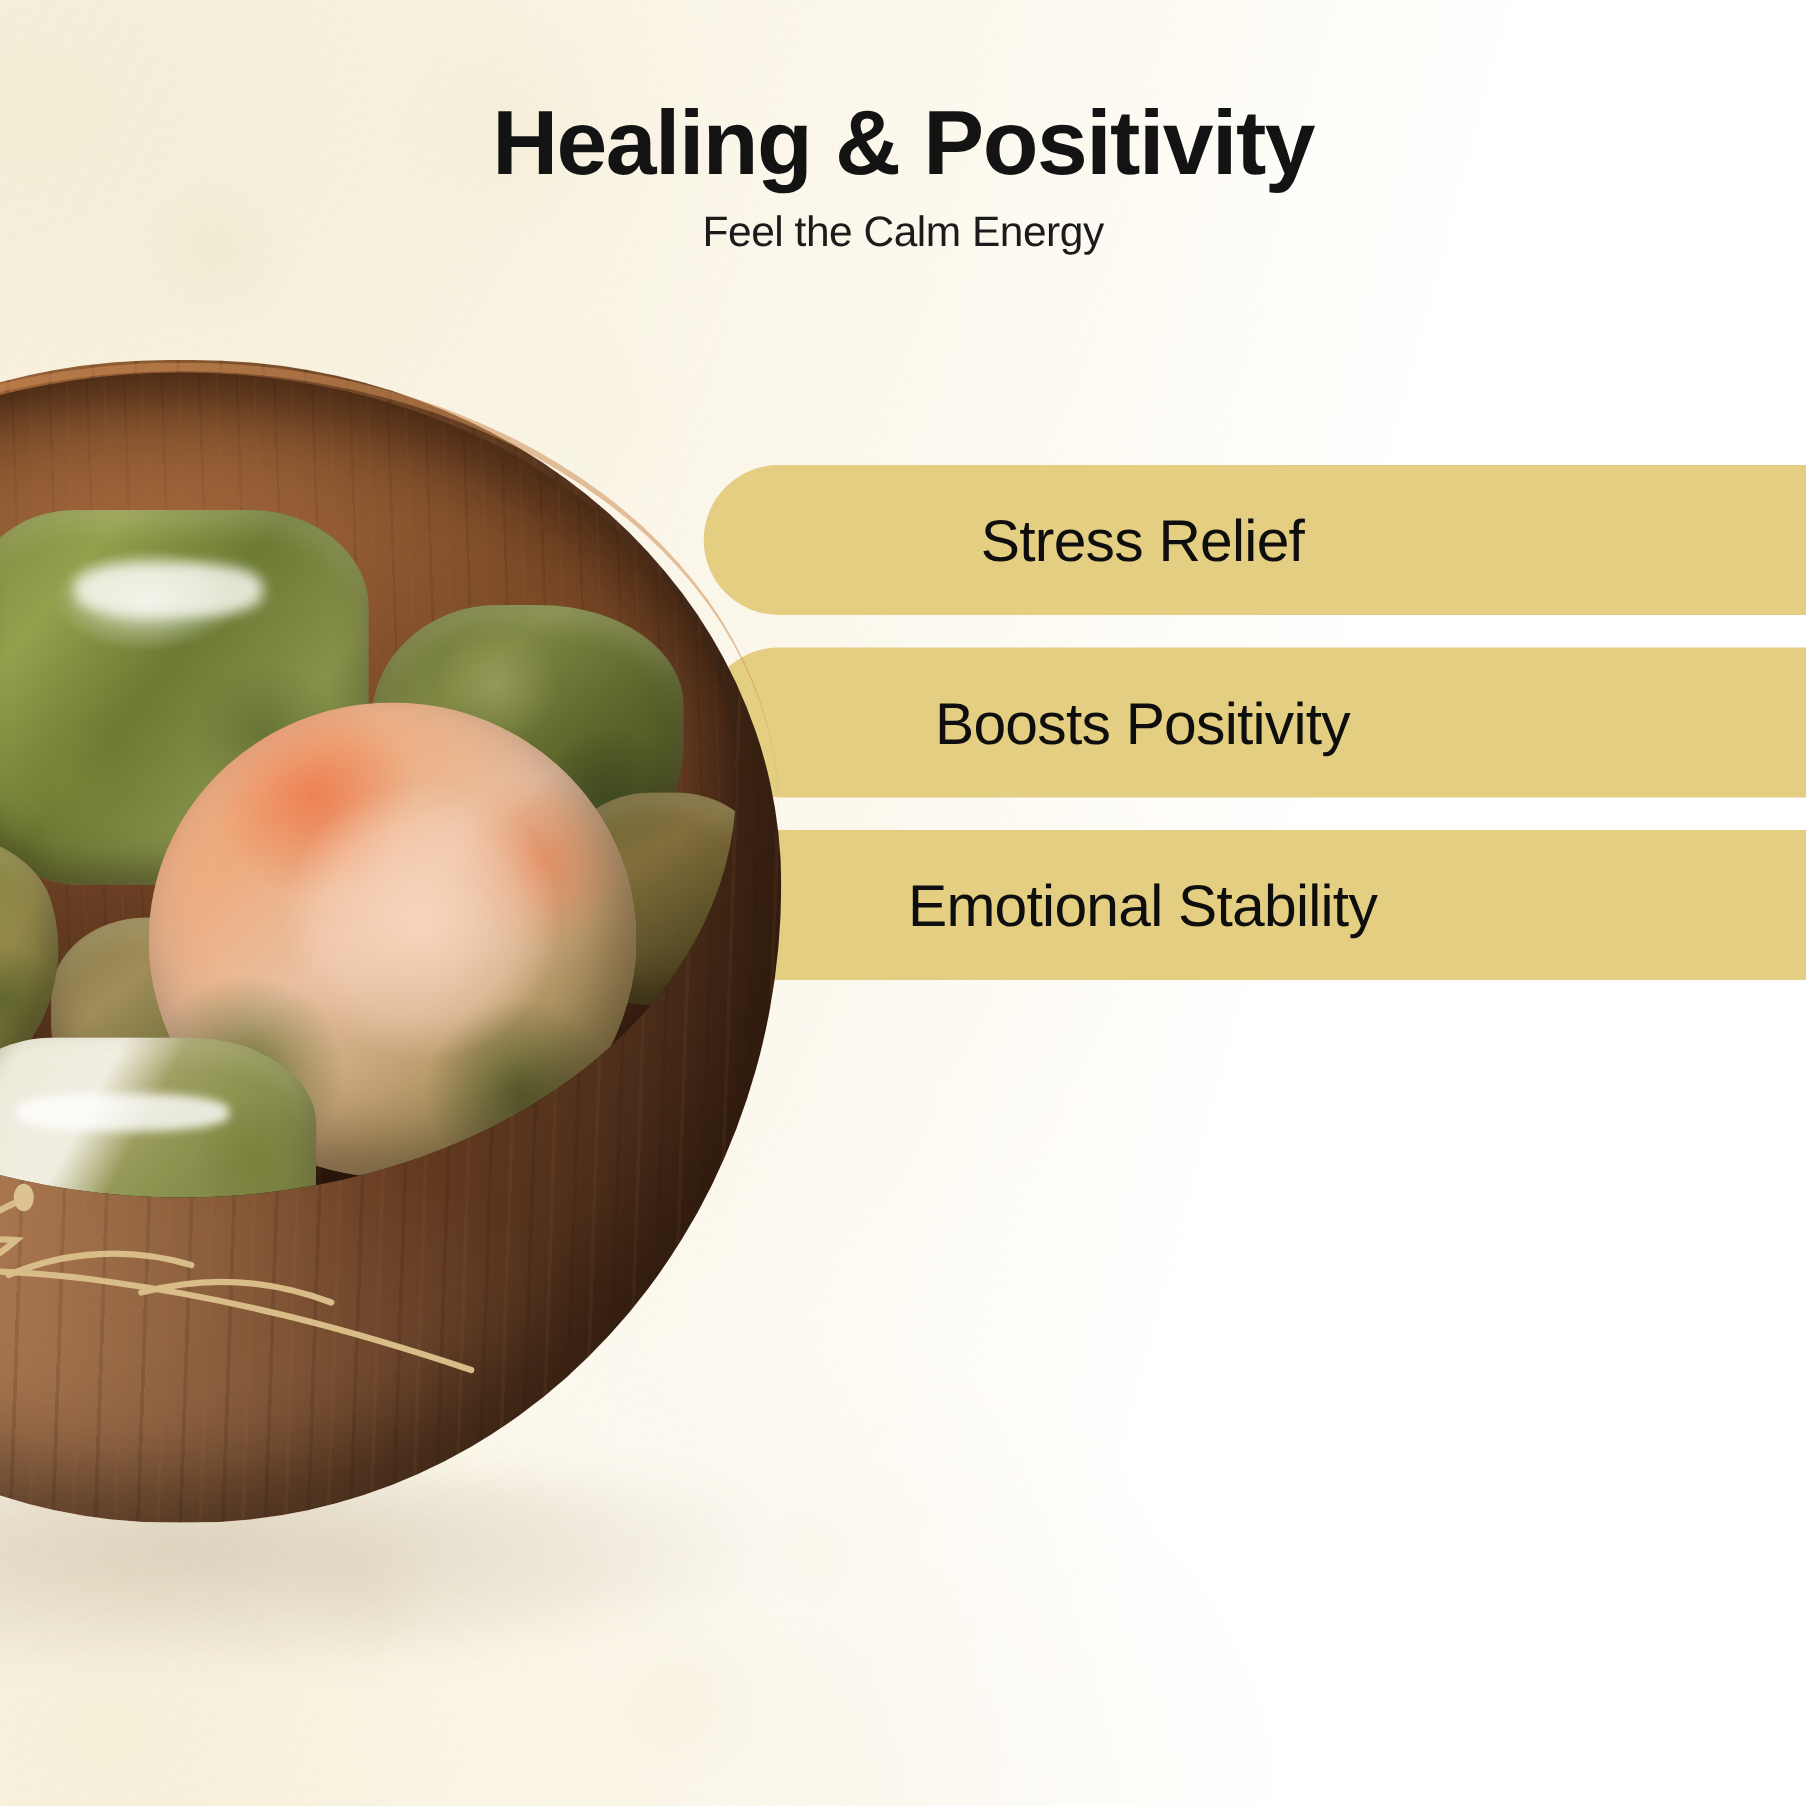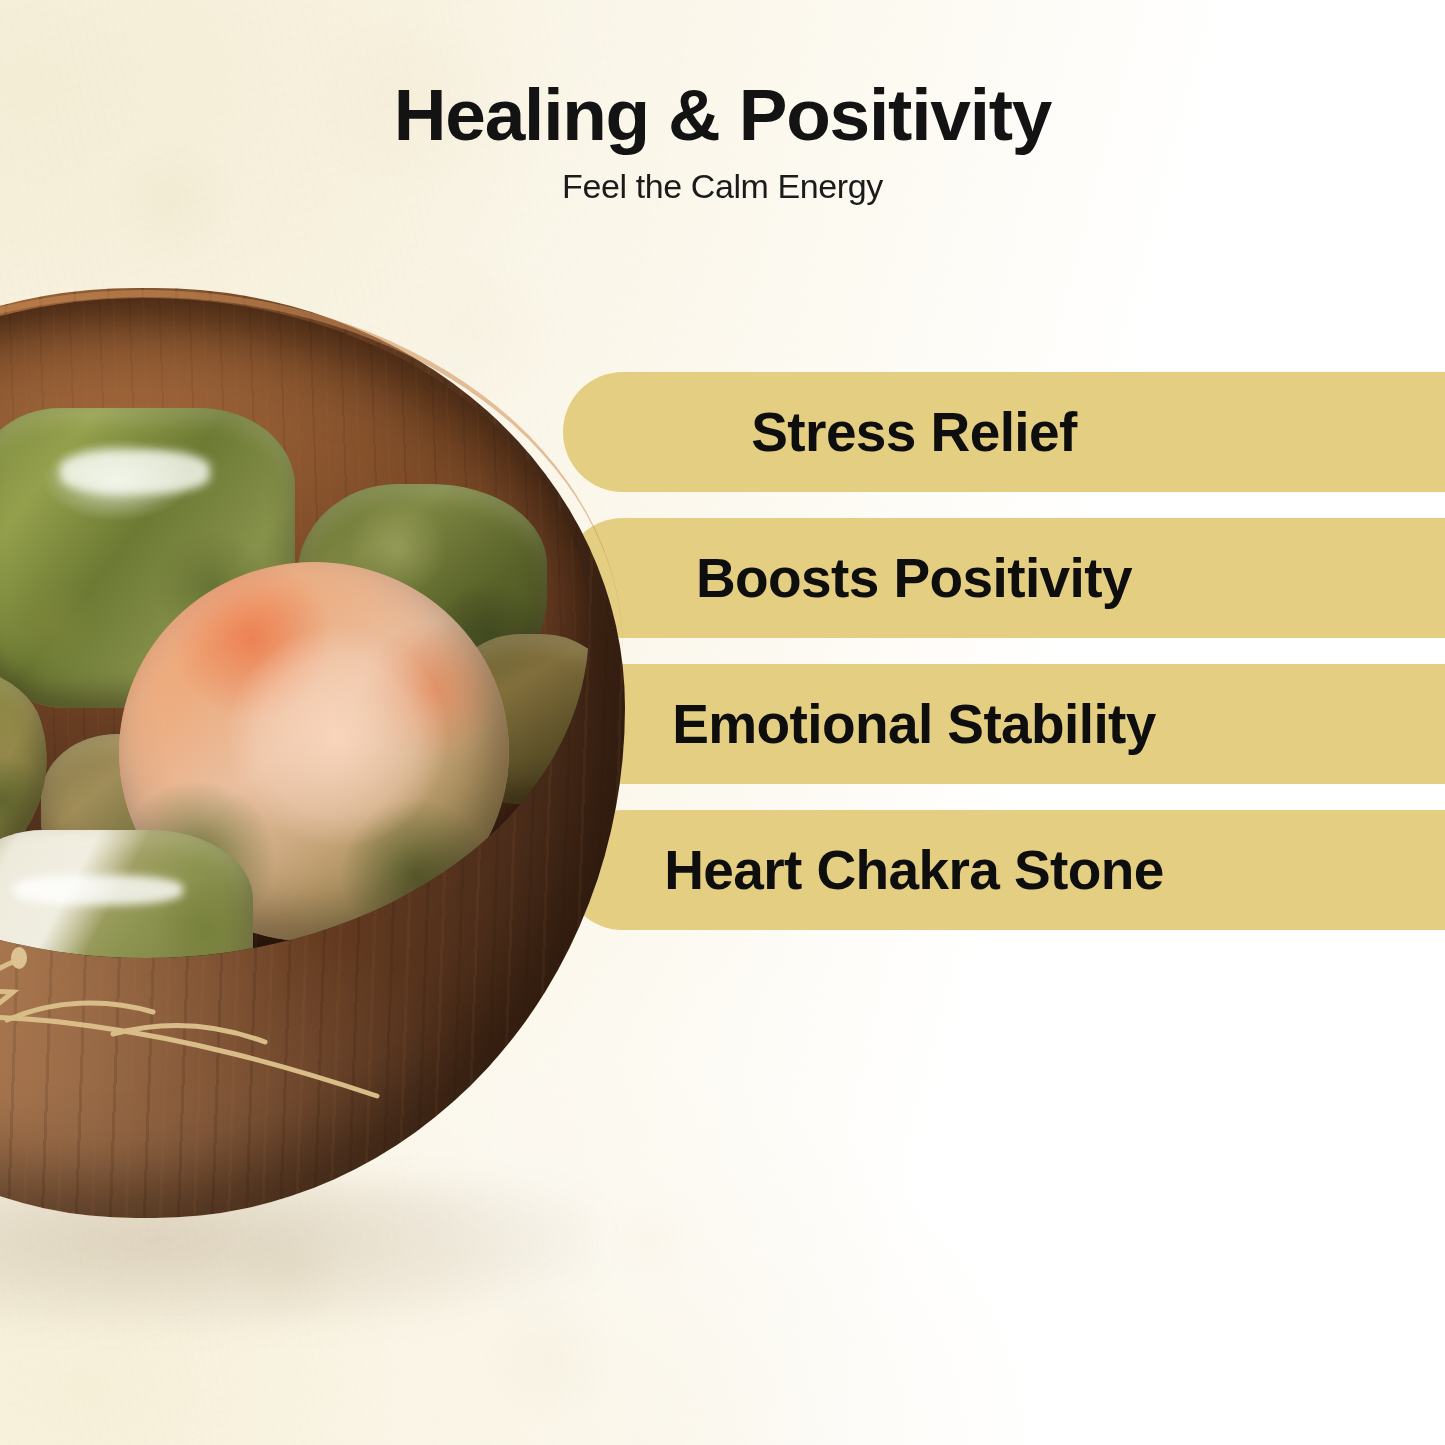--- a/index.html
+++ b/index.html
@@ -66,21 +66,21 @@
     background:#e4ce81;
     border-radius:62px 0 0 62px;
     display:flex;align-items:center;justify-content:center;
   }
   .pill-1{top:372px;}
   .pill-2{top:518px;}
   .pill-3{top:664px;}
   .pill-4{top:810px;}
   .pill-5{top:956px;}
   .pill-label{
-    font-size:55px;font-weight:bold;color:#0e0e0e;
+    font-size:47px;font-weight:normal;color:#0e0e0e;
     letter-spacing:-0.6px;white-space:nowrap;
     transform:translateX(-90px);
   }
 
   
   .photo{
     position:absolute;left:-335px;top:288px;width:960px;height:990px;z-index:25;
   }
   
   .bowl-outer{
@@ -223,23 +223,20 @@
 
   <div class="pill-stack">
     <div class="pill pill-1">
       <span class="pill-label">Stress Relief</span>
     </div>
     <div class="pill pill-2">
       <span class="pill-label">Boosts Positivity</span>
     </div>
     <div class="pill pill-3">
       <span class="pill-label">Emotional Stability</span>
-    </div>
-    <div class="pill pill-4">
-      <span class="pill-label">Heart Chakra Stone</span>
     </div>
   </div>
 
   <div class="bowl-shadow"></div>
 
   <div class="photo">
 
     <div class="bowl-outer">
       <div class="bowl-grain"></div>
       <div class="bowl-sheen"></div>

